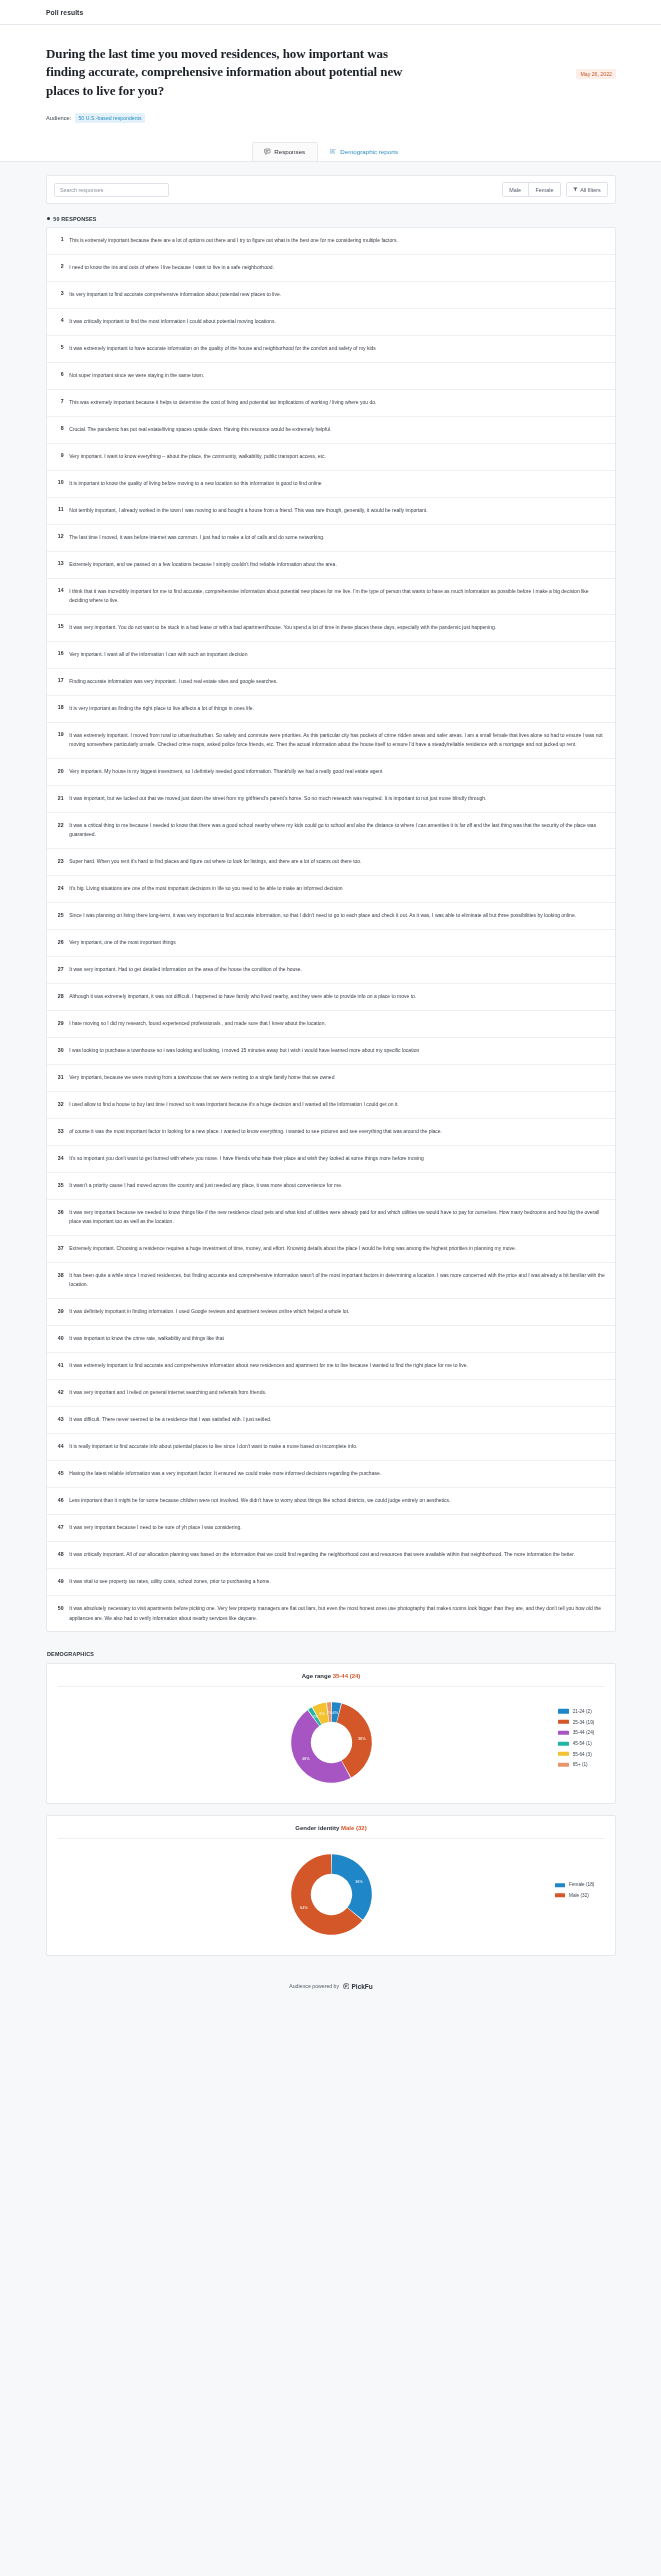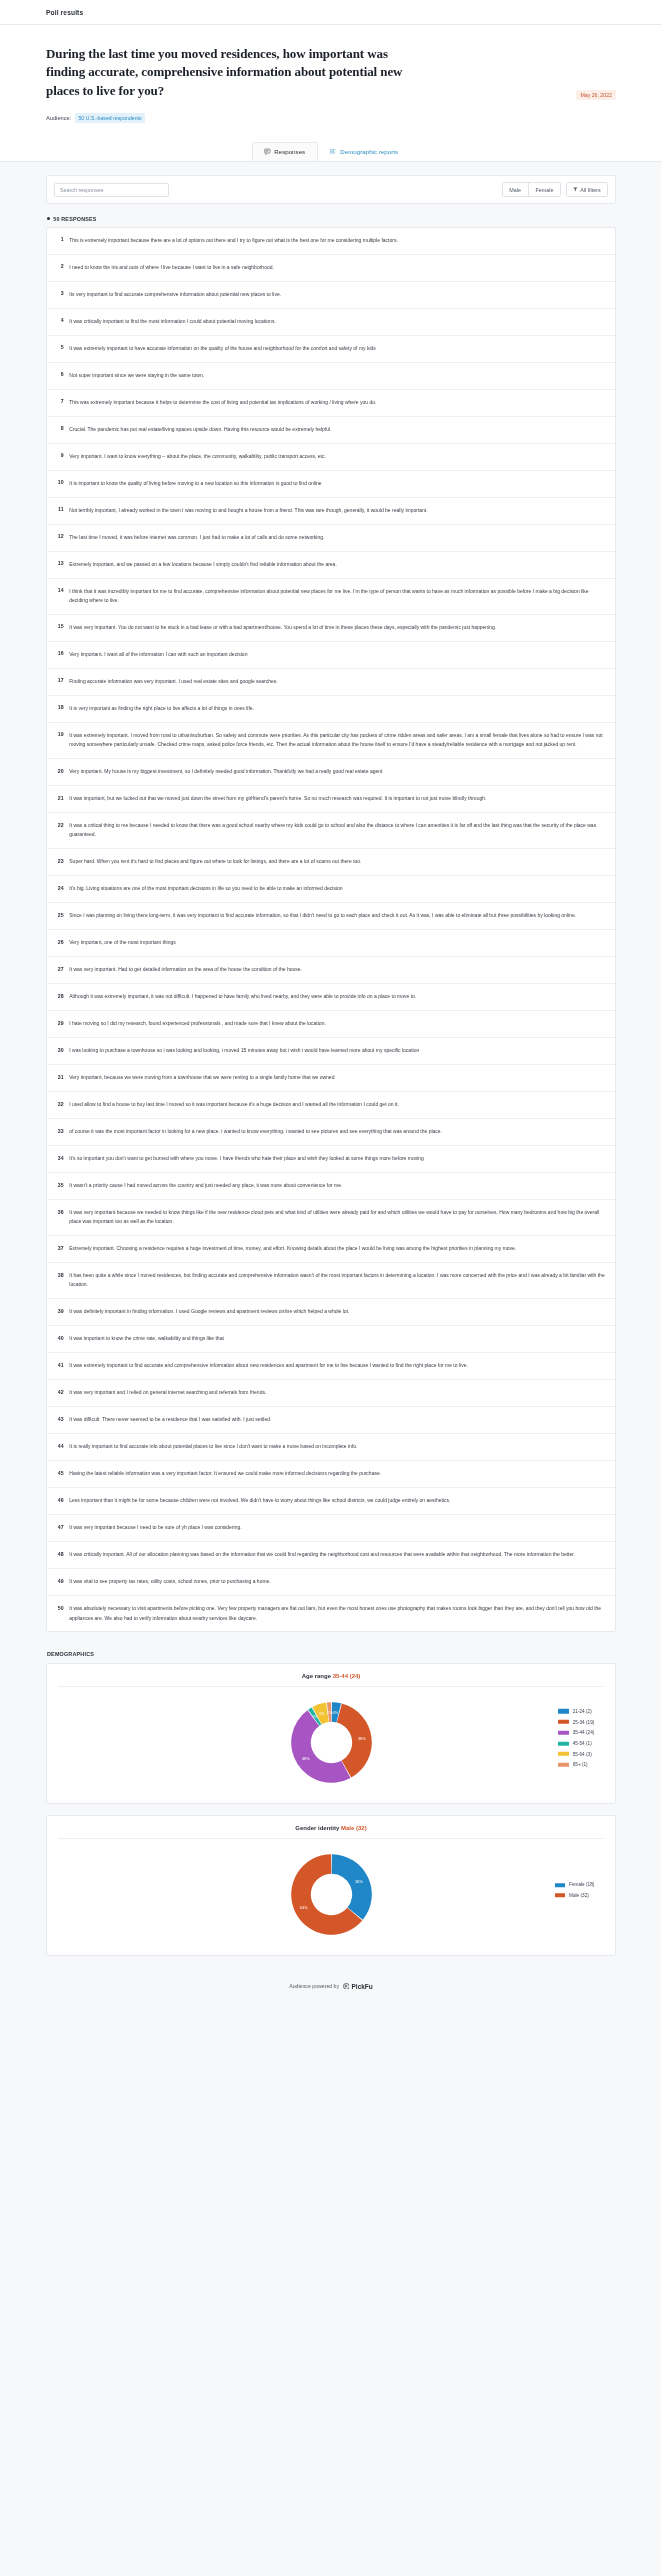--- a/index.html
+++ b/index.html
@@ -15,21 +15,21 @@
     background: #ffffff;
     border-bottom: 0.5px solid #e6e9ee;
     display: flex;
     align-items: center;
     padding-left: 46px;
   }
   .topbar-title { font-size: 6.7px; font-weight: 700; color: #2b3038; letter-spacing: 0.1px; }
 
   .page { background: #ffffff; padding: 19.6px 46px 0 46px; }
 
-  .q-head { display: flex; align-items: flex-end; justify-content: space-between; }
+  .q-head { display: flex; align-items: center; justify-content: space-between; }
   .q-title {
     font-family: "Liberation Serif", serif;
     font-size: 13px;
     line-height: 1.42;
     font-weight: 700;
     color: #1c2129;
     max-width: 372px;
     letter-spacing: -0.1px;
   }
   .date-badge {

